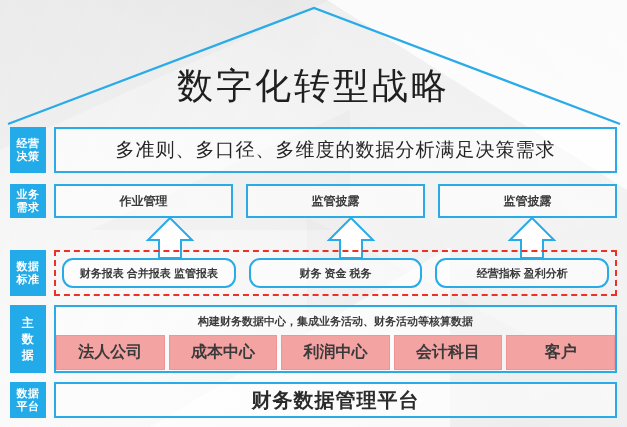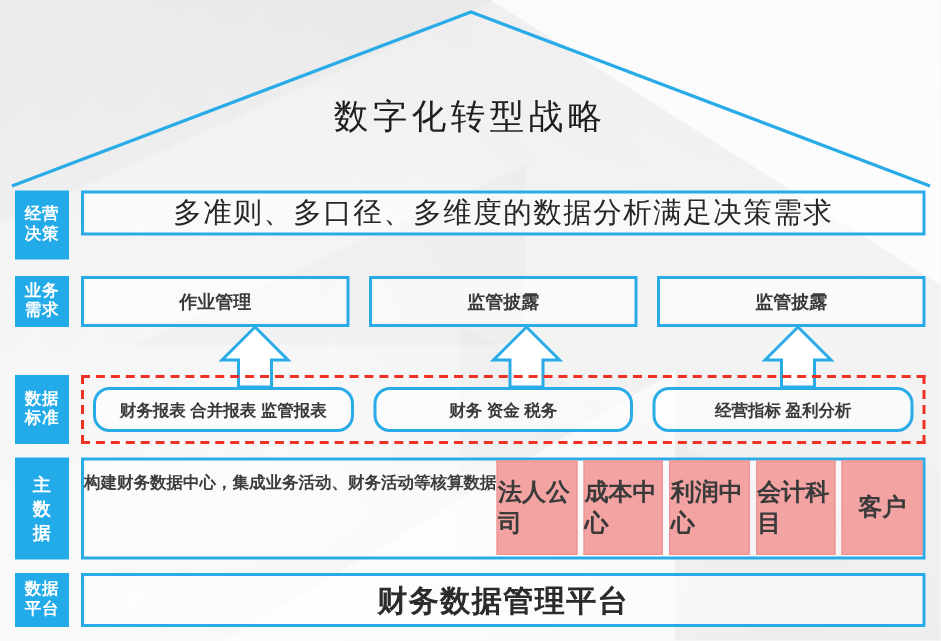--- a/index.html
+++ b/index.html
@@ -48,21 +48,21 @@
     background:rgba(255,255,255,0.55);
     border:2px solid #29ABE8;
     box-sizing:border-box;
     display:flex;align-items:center;justify-content:center;
     color:#333;
   }
 
   
   #row-decision{left:10px;top:127px;width:607px;height:46px;}
   #row-decision .tag{height:46px;}
-  #decision-box{margin-left:8px;flex:1;height:30px;font-size:19px;font-family:"Liberation Serif","DejaVu Serif",serif;color:#262626;letter-spacing:1px;}
+  #decision-box{margin-left:8px;flex:1;height:46px;font-size:19px;font-family:"Liberation Serif","DejaVu Serif",serif;color:#262626;letter-spacing:1px;}
 
   
   #row-business{left:10px;top:184px;width:607px;height:34px;text-align:right;}
   #row-business .tag{height:34px;}
   #business-boxes{margin-left:8px;flex:1;display:flex;gap:13px;}
   #business-boxes .panel{flex:1;height:34px;font-size:12px;font-weight:600;color:#3a3a3a;}
 
   
   .arrow-layer{position:absolute;left:0;top:214px;width:627px;height:46px;}
 
@@ -74,38 +74,38 @@
     border:2px dashed #EE3124;
     box-sizing:border-box;
     display:flex;align-items:center;gap:13px;
     padding:0 6px;
   }
   #standard-dashed .panel{flex:1;height:30px;font-size:11px;color:#3a3a3a;font-weight:600;background:rgba(255,255,255,0.6);border-radius:11px;}
 
   
   #row-master{left:10px;top:305px;width:607px;height:68px;}
   #row-master .tag{height:68px;}
-  #master-block{margin-left:8px;flex:1;height:68px;border:2px solid #29ABE8;box-sizing:border-box;display:flex;flex-direction:row;background:rgba(255,255,255,0.45);}
+  #master-block{margin-left:8px;flex:1;height:68px;border:2px solid #29ABE8;box-sizing:border-box;display:flex;flex-direction:column;background:rgba(255,255,255,0.45);}
   #master-desc{height:28px;display:flex;align-items:center;justify-content:center;font-size:11px;color:#3d3d3d;font-weight:600;}
   #master-items{flex:1;display:flex;gap:4px;padding:0 0 1px 0;}
   .pink{
     flex:1;background:#F4A3A3;border:1px solid #EF9595;
     display:flex;align-items:center;justify-content:center;
     font-size:16px;color:#3a3a3a;font-weight:600;box-sizing:border-box;
   }
 
   
   #row-platform{left:10px;top:382px;width:607px;height:36px;}
   #row-platform .tag{height:36px;}
   #platform-box{margin-left:8px;flex:1;height:36px;font-size:20px;font-weight:700;color:#2b2b2b;letter-spacing:1px;}
 
   #title{
     position:absolute;left:0;top:62px;width:627px;text-align:center;
     font-family:"Liberation Serif","DejaVu Serif",serif;
-    font-size:23px;color:#1f1f1f;letter-spacing:3px;
+    font-size:36px;color:#1f1f1f;letter-spacing:3px;
   }
 </style>
 </head>
 <body>
 
 <div id="stage">
 
   <div class="facet f1"></div>
   <div class="facet f2"></div>
   <div class="facet f3"></div>

